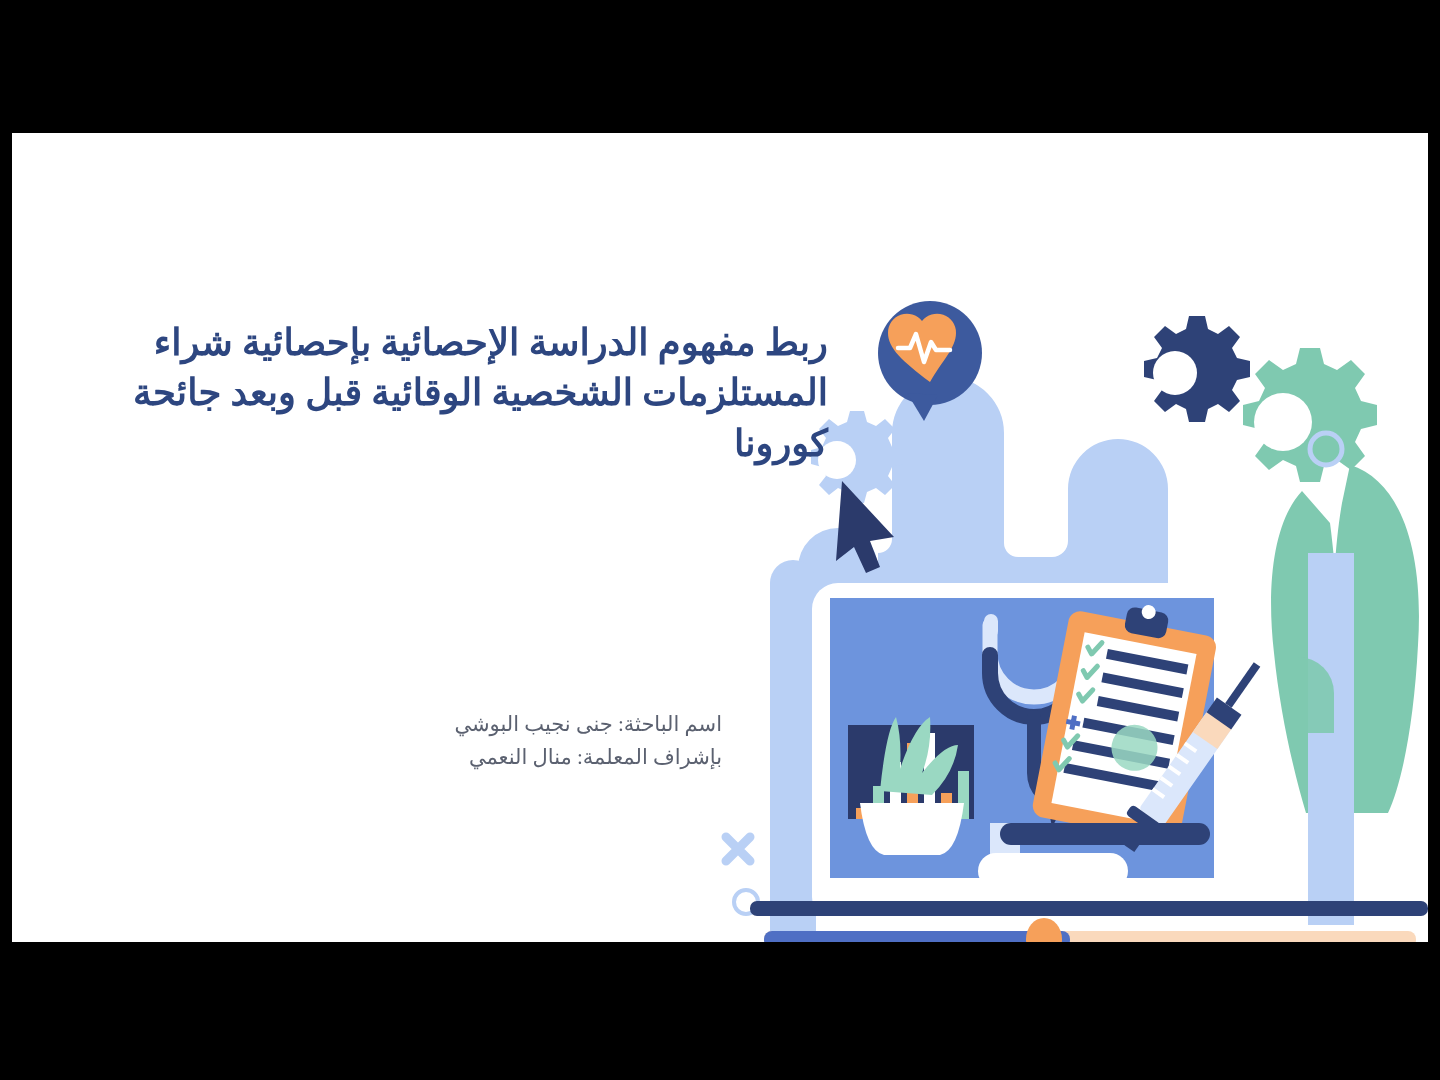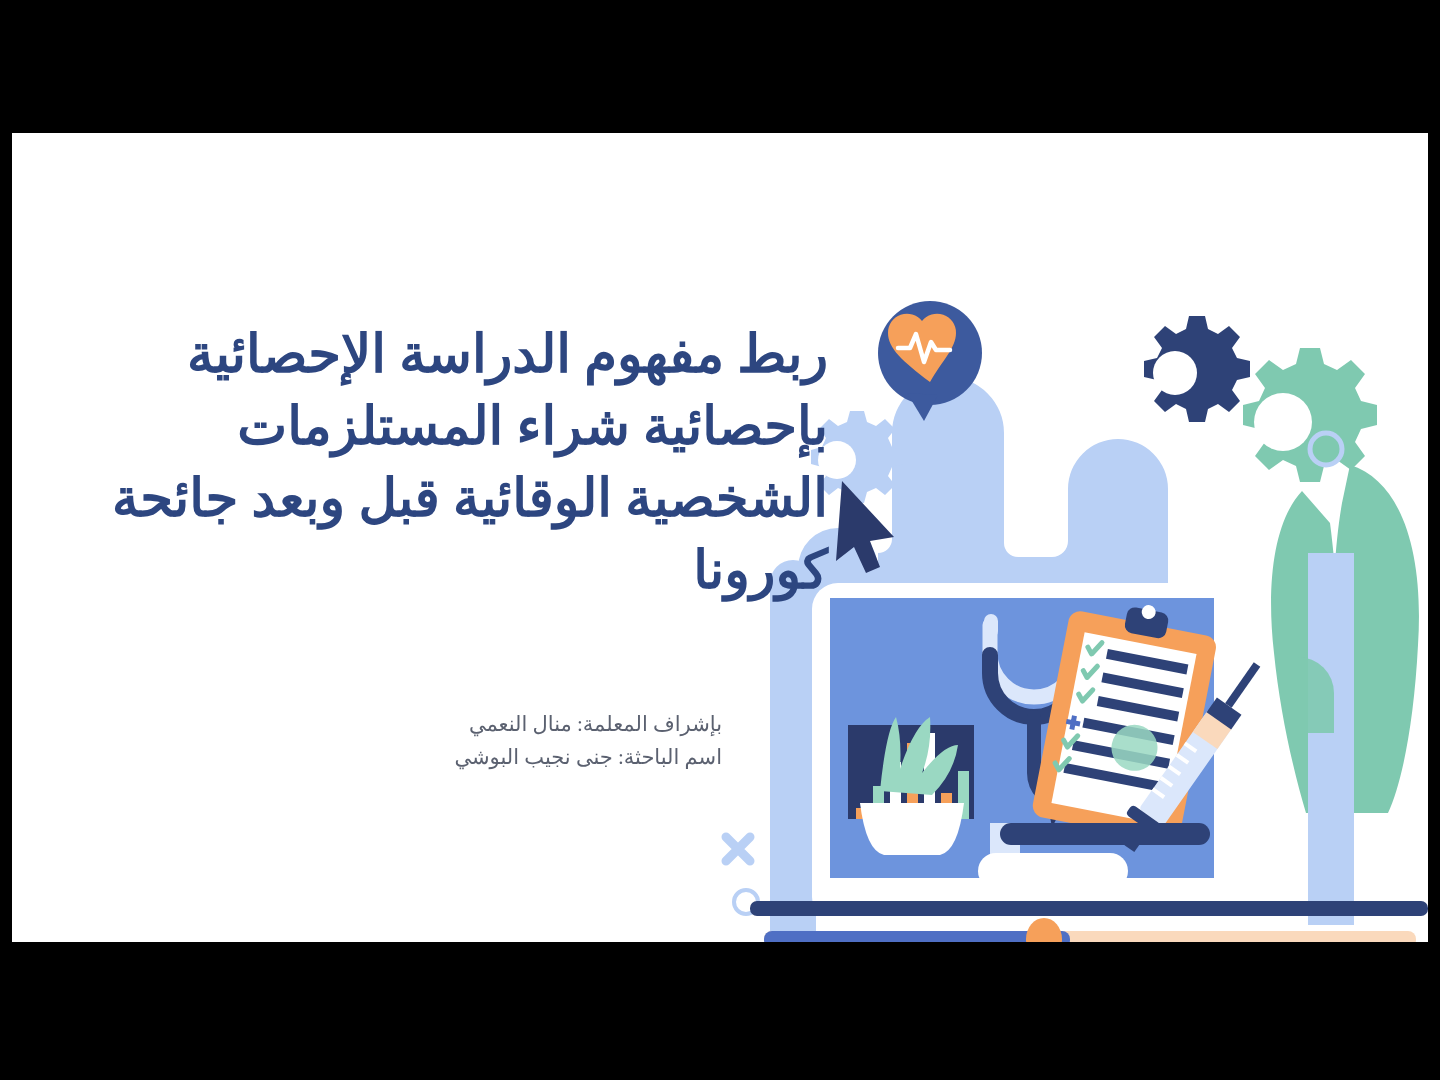--- a/index.html
+++ b/index.html
@@ -8,21 +8,21 @@
        font-family:"Liberation Serif","DejaVu Serif",serif;}
 
   
   #stage{position:relative;width:1440px;height:1080px;background:#000;}
   #slide{position:absolute;left:12px;top:133px;width:1416px;height:809px;
          background:#ffffff;overflow:hidden;}
 
   
   .title-block{position:absolute;right:600px;top:185px;width:720px;
                text-align:right;direction:rtl;}
-  .title{font-size:53px;line-height:1.36;font-weight:700;color:#2d4680;
+  .title{font-size:37px;line-height:1.36;font-weight:700;color:#2d4680;
          letter-spacing:0px;margin:0;}
   .subtitle-block{position:absolute;right:706px;top:575px;width:360px;
                   text-align:right;direction:rtl;}
   .subtitle-line{font-size:21px;line-height:1.55;color:#5b6170;margin:0;}
 
   
   #art{position:absolute;left:690px;top:120px;width:726px;height:689px;}
   #art svg{display:block;width:726px;height:689px;}
 </style>
 </head>
@@ -183,18 +183,18 @@
         </g>
 
       </svg>
     </div>
 
     <div class="title-block">
       <h1 class="title">ربط مفهوم الدراسة الإحصائية بإحصائية شراء المستلزمات الشخصية الوقائية قبل وبعد جائحة كورونا</h1>
     </div>
 
     <div class="subtitle-block">
+      <p class="subtitle-line">اسم الباحثة: جنى نجيب البوشي</p>
       <p class="subtitle-line">بإشراف المعلمة: منال النعمي</p>
-      <p class="subtitle-line">اسم الباحثة: جنى نجيب البوشي</p>
     </div>
 
   </div>
 </div>
 
 </body></html>

